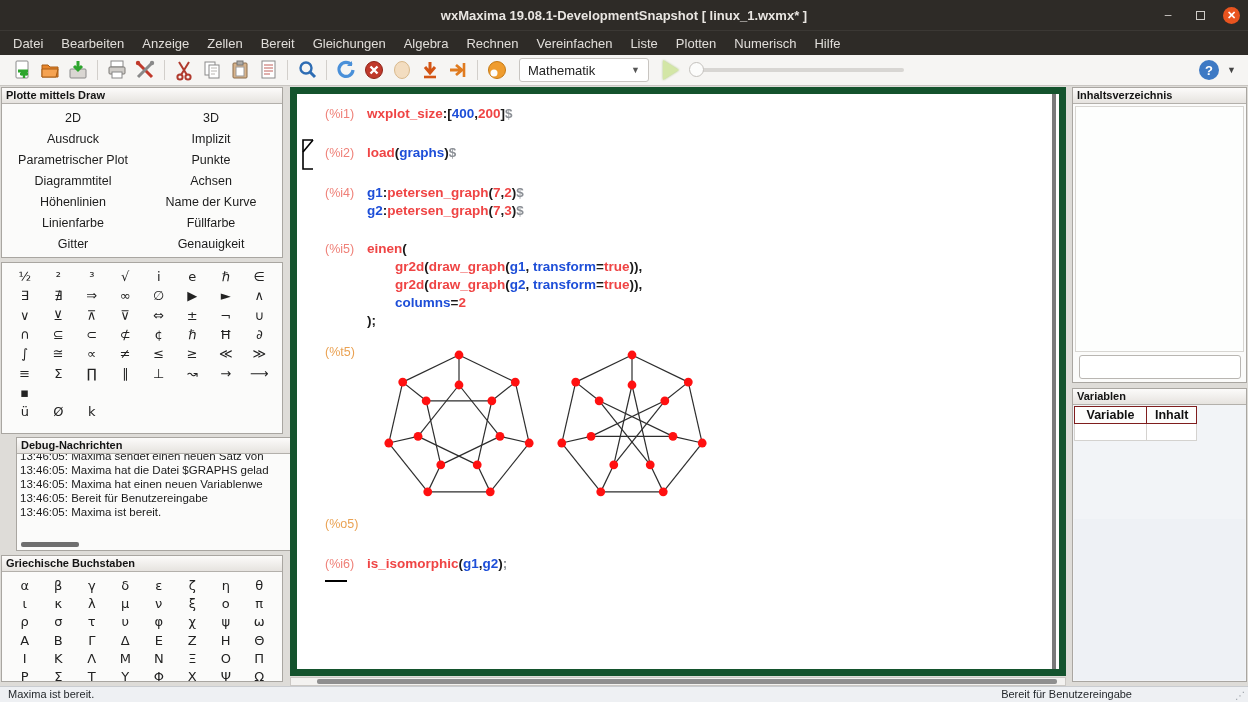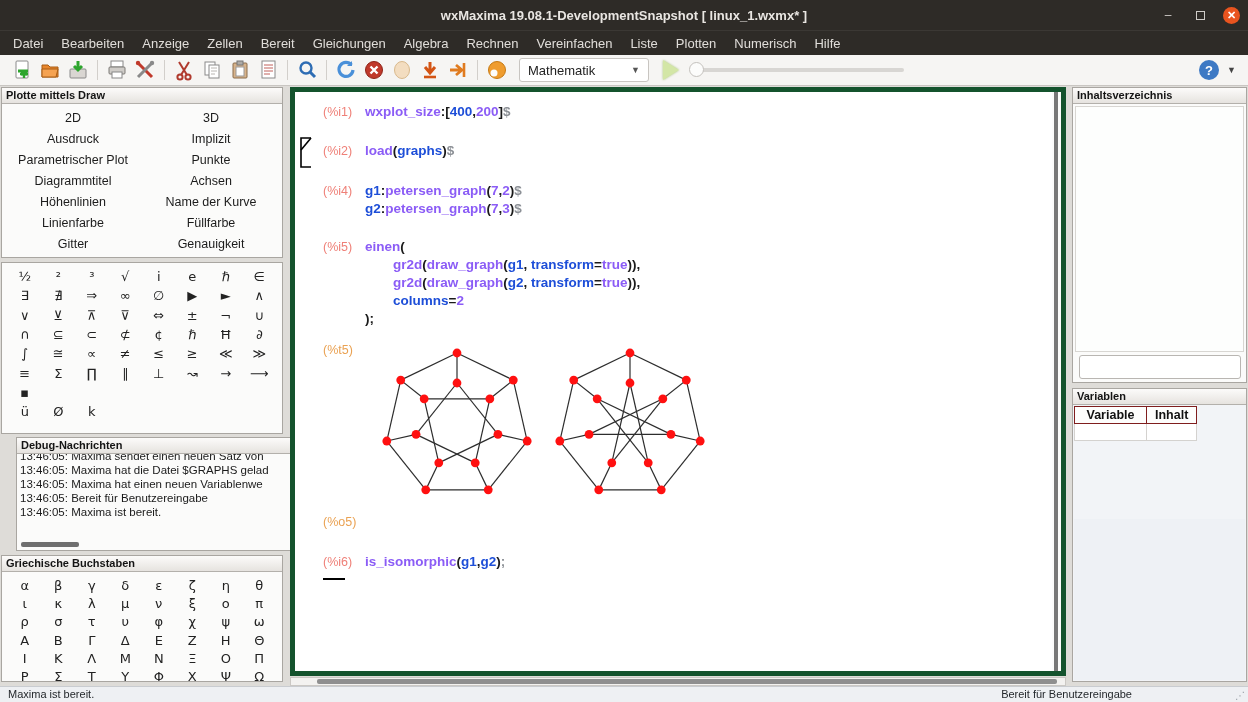--- a/index.html
+++ b/index.html
@@ -50,33 +50,33 @@
   .sym-grid { display:grid; grid-template-columns:repeat(8,1fr); padding:4px 6px 0 6px; }
   .sym-cell { height:19.3px; display:flex; align-items:center; justify-content:center; font-size:13px; color:#222; font-family:"DejaVu Sans",sans-serif; }
   .greek-grid .sym-cell { height:18.3px; }
   
   .debug-body { position:relative; height:calc(100% - 16px); overflow:hidden; }
   .debug-lines { margin-top:-5px; padding-left:3px; }
   .debug-line { font-size:11.5px; color:#1a1a1a; line-height:14px; white-space:nowrap; }
   .vscroll-thumb { position:absolute; right:2px; top:38%; width:5px; height:56%; background:#6f6f6f; border-radius:2px; }
   .hscroll-thumb { position:absolute; left:4px; bottom:3px; width:58px; height:5px; background:#6f6f6f; border-radius:2px; }
   
-  .main { position:absolute; left:290px; top:1px; width:776px; height:589px; background:#fff; border:5px solid #14532d; overflow:hidden; }
+  .main { position:absolute; left:290px; top:1px; width:776px; height:589px; background:#fff; border:7px solid #14532d; overflow:hidden; }
   .main-vscroll { position:absolute; right:0px; top:0; width:9px; height:100%; background:#fcfcfb; }
   .main-vscroll .thumb { position:absolute; left:2px; top:0; width:4px; height:100%; background:#787878; }
   .main-hscroll { position:absolute; left:290px; top:591px; width:776px; height:9px; background:#f3f2f0; border:1px solid #cbc8c4; }
   .main-hscroll .thumb { position:absolute; left:26px; top:1px; height:5px; width:740px; background:#8f8f8f; border-radius:2px; }
   .cell { position:relative; display:flex; padding-left:28px; }
   .cell-label { width:42px; flex:0 0 42px; font-size:12.5px; line-height:18px; white-space:nowrap; }
   .lbl-in { color:#ef8078; }
   .lbl-out { color:#eaa253; }
   .code { font-size:13.5px; font-weight:bold; line-height:18px; color:#000; }
   .code-line { white-space:pre; }
   .code-line.indent { padding-left:28px; }
-  .c-maroon { color:#8b5cf6; }
+  .c-maroon { color:#ef4444; }
   .c-green  { color:#1d4ed8; }
   .c-plain  { color:#1a1a1a; }
   .c-dim    { color:#8c9096; }
   .c-result { color:#000; font-style:italic; font-weight:bold; font-size:14px; }
   .cell-bracket { position:absolute; left:5px; top:-5px; }
   .cursor-line { margin:7px 0 0 28px; width:22px; height:2px; background:#000; }
   
   .toc-list { margin:2px; height:246px; background:#fdfefd; border:1px solid #d8d6d2; }
   .toc-filter { display:block; width:162px; margin:3px auto 0 auto; height:24px; border:1px solid #b9b6b2; border-radius:3px; background:#fff; font-size:12px; padding:0 4px; }
   .vars-table { border-collapse:collapse; margin:1px 0 0 1px; background:#fff; }

